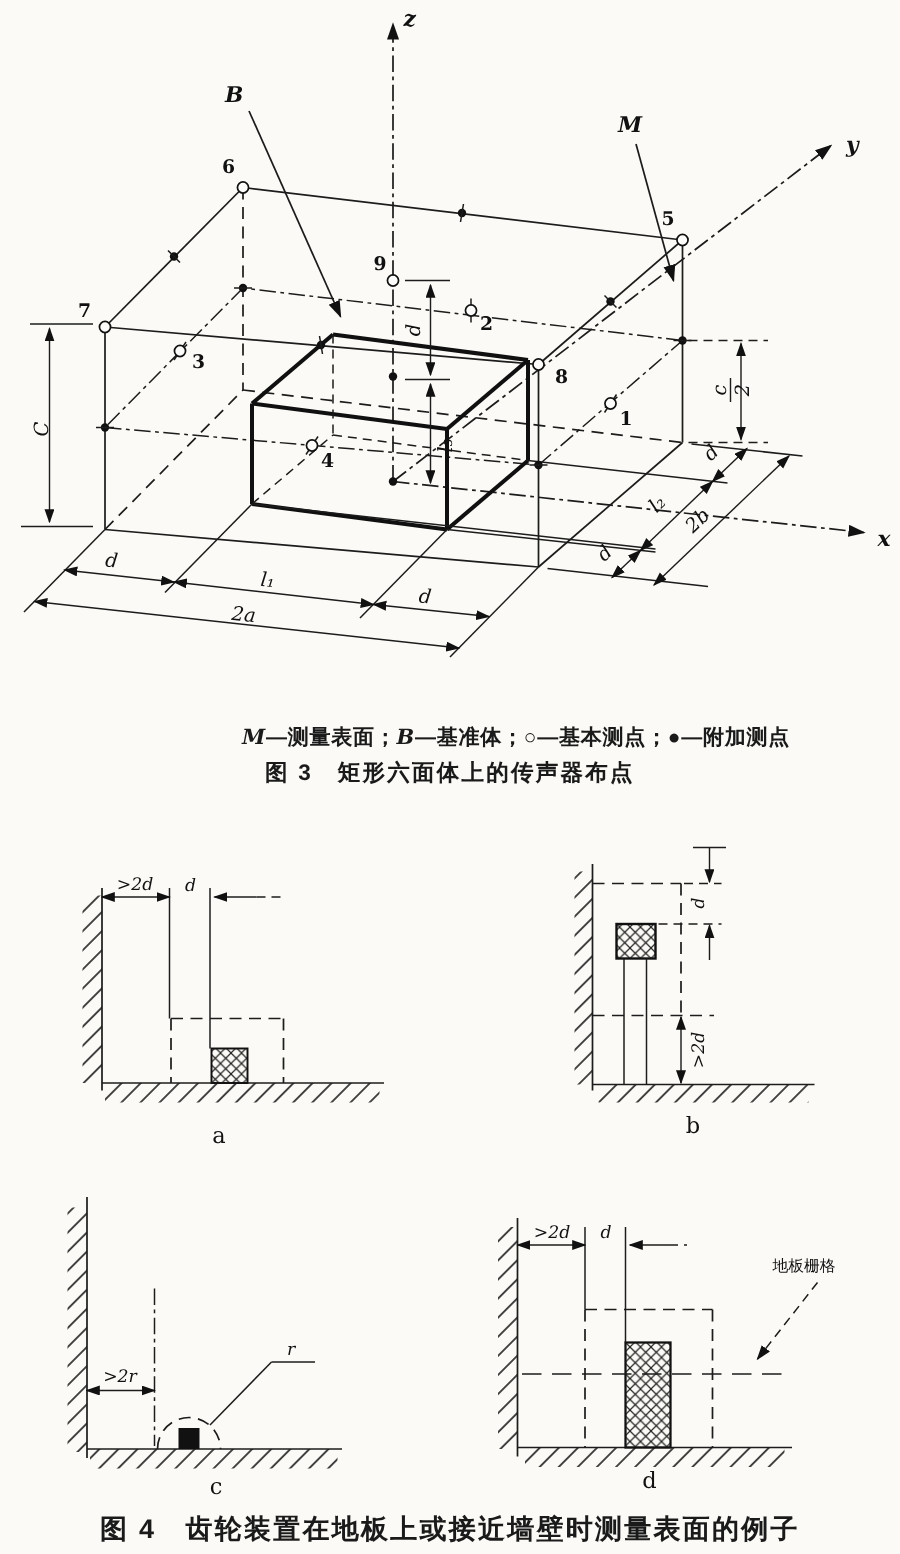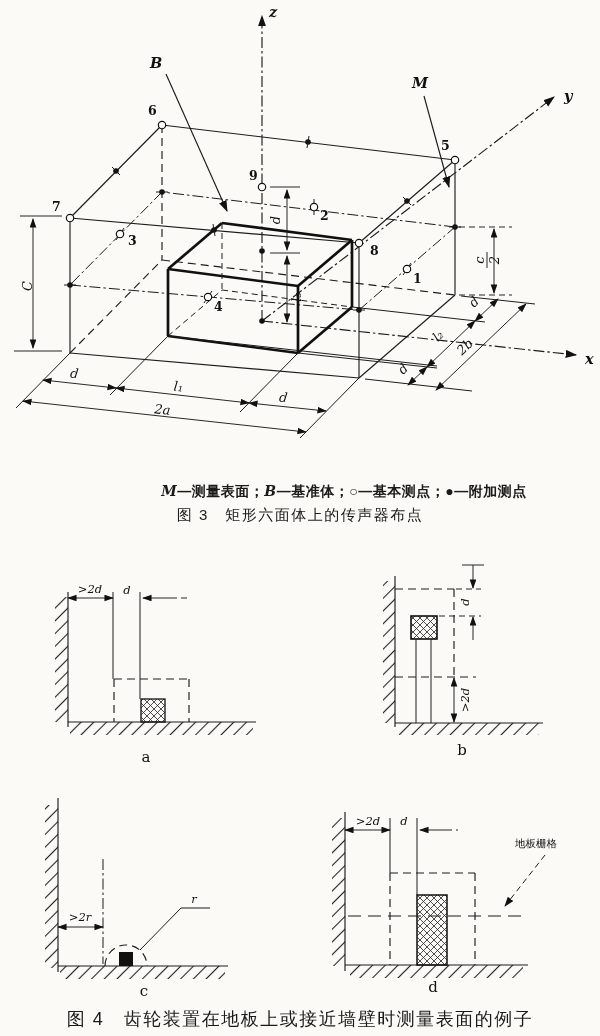--- a/index.html
+++ b/index.html
@@ -5,21 +5,21 @@
   html,body{margin:0;padding:0;}
   body{
     width:600px;height:1036px;position:relative;overflow:hidden;
     background:#fbfaf6;
     font-family:"Liberation Sans",sans-serif;
     color:#1a1a1a;
   }
   .abs{position:absolute;left:0;width:600px;text-align:center;}
   .legend-line{top:483px;font-size:14px;font-weight:bold;letter-spacing:.5px;margin-left:44px;}
   .legend-line .lt{font-family:"DejaVu Serif",serif;font-style:italic;}
-  .cap{font-weight:normal;letter-spacing:1.5px;}
+  .cap{font-weight:bold;letter-spacing:1.5px;}
   .cap3{top:506px;font-size:15px;}
   .cap4{top:1007px;font-size:18px;}
   svg{position:absolute;left:0;}
   .ln{stroke:#1c1c1c;stroke-width:1.15;fill:none;}
   .thk{stroke:#101010;stroke-width:2.7;fill:none;}
   .thin{stroke:#1c1c1c;stroke-width:1;fill:none;}
   .dsh{stroke-dasharray:8 5;}
   .dsh2{stroke-dasharray:6 4;}
   .dd{stroke-dasharray:11 3 2.5 3;}
   .dim{stroke:#1c1c1c;stroke-width:.95;fill:none;}

